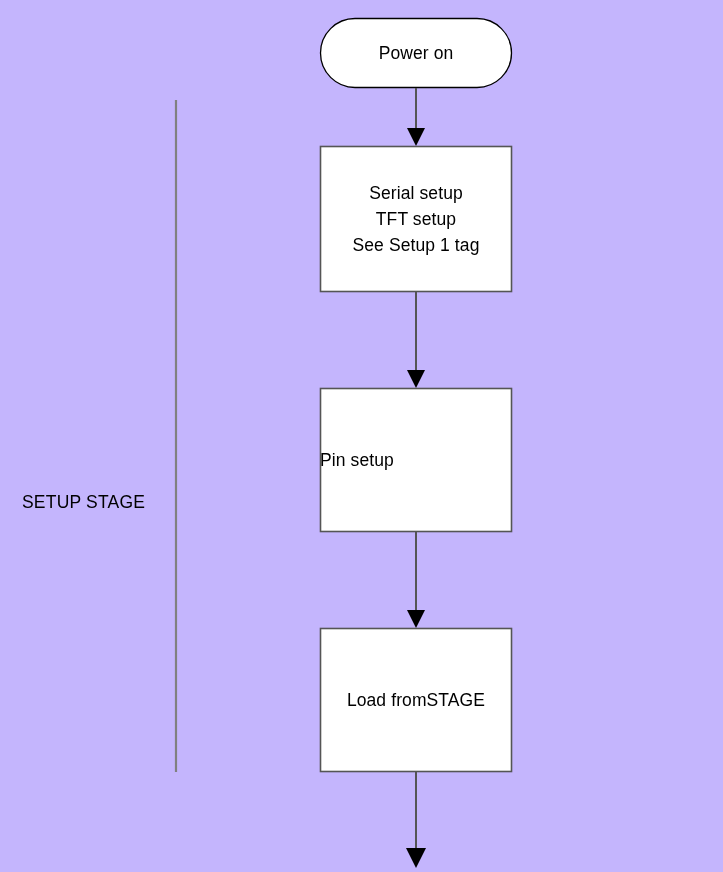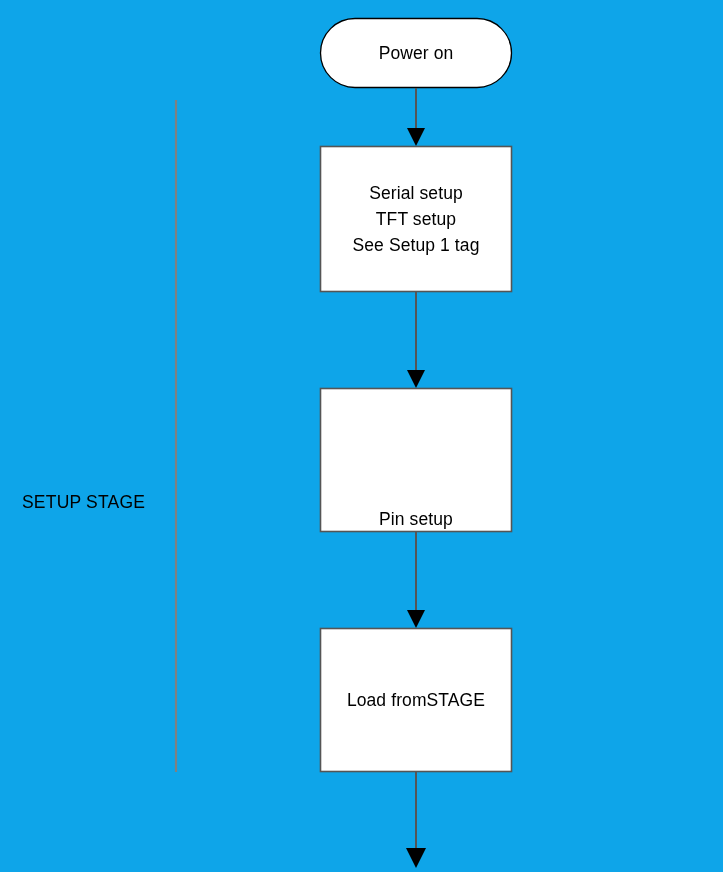--- a/index.html
+++ b/index.html
@@ -8,21 +8,21 @@
     background: #ffffff;
   }
   body {
     font-family: "Liberation Sans", sans-serif;
     -webkit-font-smoothing: antialiased;
   }
   #canvas {
     position: relative;
     width: 723px;
     height: 872px;
-    background: #0ea5e9;
+    background: #c4b5fd;
     overflow: hidden;
   }
   #diagram-svg {
     position: absolute;
     top: 0;
     left: 0;
     width: 723px;
     height: 872px;
   }
   
@@ -67,23 +67,23 @@
     align-items: center;
     justify-content: center;
     border-radius: 27px;
   }
   #process-2-text {
     left: 320px;
     top: 388px;
     width: 192px;
     height: 144px;
     display: flex;
-    flex-direction: column;
+    flex-direction: row;
     align-items: center;
-    justify-content: flex-end;
+    justify-content: space-between;
   }
   #process-3-text {
     left: 320px;
     top: 628px;
     width: 192px;
     height: 144px;
     display: flex;
     flex-direction: row;
     align-items: center;
     justify-content: center;

